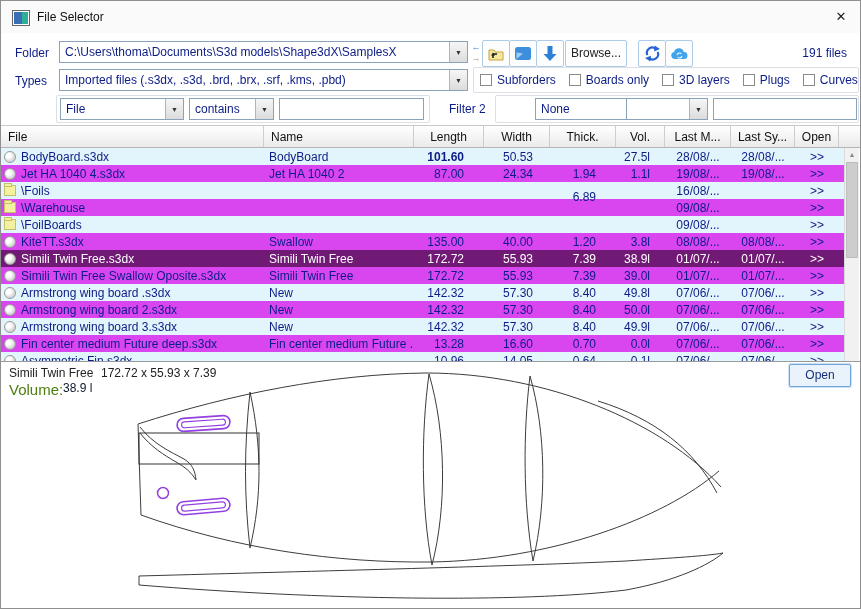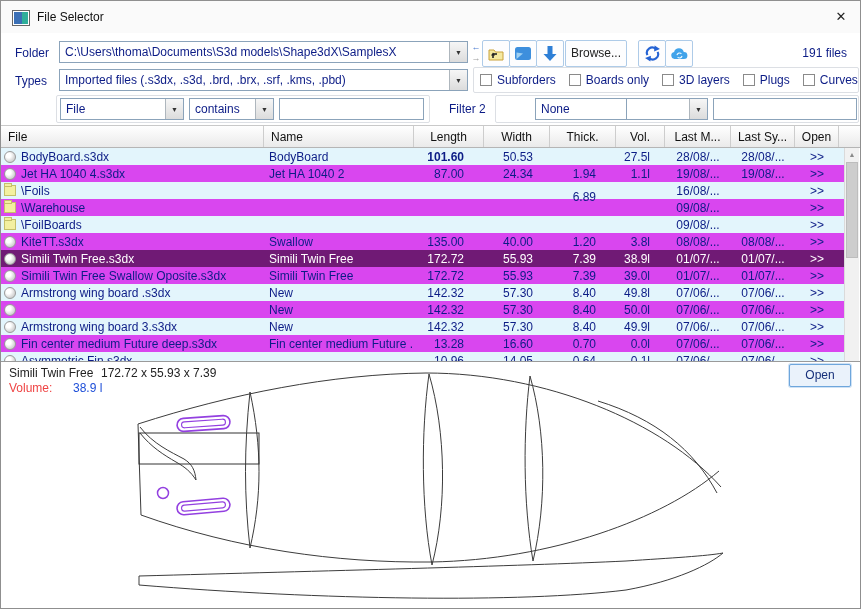--- a/index.html
+++ b/index.html
@@ -46,22 +46,22 @@
   .ic-board{width:12px;height:12px;border-radius:50%;border:1px solid #9a9a9a;background:radial-gradient(circle at 35% 35%,#ffffff 0 25%,#dcdcdc 60%,#bdbdbd);flex:0 0 auto;box-sizing:border-box;}
   .ic-folder{width:12px;height:11px;background:#f3f0a0;border:1px solid #c5c06a;position:relative;flex:0 0 auto;box-sizing:border-box;}
   .ic-folder::before{content:"";position:absolute;left:-1px;top:-3px;width:6px;height:2px;background:#f3f0a0;border:1px solid #c5c06a;}
   .vscroll{position:absolute;right:1px;top:22px;width:14px;height:214px;background:#f1f1f1;border-left:1px solid #dadada;}
   .vscroll .sarrow{height:13px;text-align:center;font-size:7px;color:#8a8a8a;line-height:13px;}
   .vscroll .thumb{position:absolute;left:1px;top:14px;width:12px;height:96px;background:#cdcdcd;border:1px solid #bdbdbd;box-sizing:border-box;}
   
   .preview{position:absolute;left:0;top:360px;width:859px;height:247px;background:#fff;border-top:1px solid #9a9a9a;}
   .pv-line1{position:absolute;left:8px;top:4px;font-size:12px;color:#222;}
   .pv-dims{position:absolute;left:100px;top:4px;font-size:12px;color:#222;}
-  .pv-line2{position:absolute;left:8px;top:19px;font-size:12px;color:#ef4444;text-align:right;}
-  .pv-vol{position:absolute;left:72px;top:19px;font-size:12px;color:#1d4ed8;}
+  .pv-line2{position:absolute;left:8px;top:19px;font-size:15px;color:#4d7c0f;text-align:right;}
+  .pv-vol{position:absolute;left:62px;top:19px;font-size:12px;color:#0f172a;}
   .open-btn{position:absolute;right:9px;top:2px;width:60px;height:21px;border:1px solid #6ea6dc;box-shadow:0 0 0 1px #cfe2f5;border-radius:2px;background:#eaf2fb;font-size:12px;color:#16307a;text-align:center;line-height:20px;}
   .board-svg{position:absolute;left:0;top:0;width:859px;height:247px;pointer-events:none;}
 </style>
 </head>
 <body>
 
 <div class="window">
 
   <div class="titlebar">
     <span class="app-icon"></span>
@@ -300,20 +300,21 @@
           <span class="td r" style="width: 66px; padding-right: 17px;">57.30</span>
           <span class="td r" style="width: 66px; padding-right: 20px;">8.40</span>
           <span class="td r" style="width: 49px; padding-right: 15px;">49.8l</span>
           <span class="td c" style="width: 66px;">07/06/...</span>
           <span class="td c" style="width: 64px;">07/06/...</span>
           <span class="td c" style="width: 44px;">&gt;&gt;</span>
         </div>
         <div class="tr">
           <span class="td c-file" style="width: 263px;">
             <i class="ic-board"></i>
+            <span>Armstrong wing board 2.s3dx</span>
           </span>
           <span class="td c-name" style="width: 150px;">New</span>
           <span class="td r" style="width: 70px; padding-right: 20px;">142.32</span>
           <span class="td r" style="width: 66px; padding-right: 17px;">57.30</span>
           <span class="td r" style="width: 66px; padding-right: 20px;">8.40</span>
           <span class="td r" style="width: 49px; padding-right: 15px;">50.0l</span>
           <span class="td c" style="width: 66px;">07/06/...</span>
           <span class="td c" style="width: 64px;">07/06/...</span>
           <span class="td c" style="width: 44px;">&gt;&gt;</span>
         </div>

